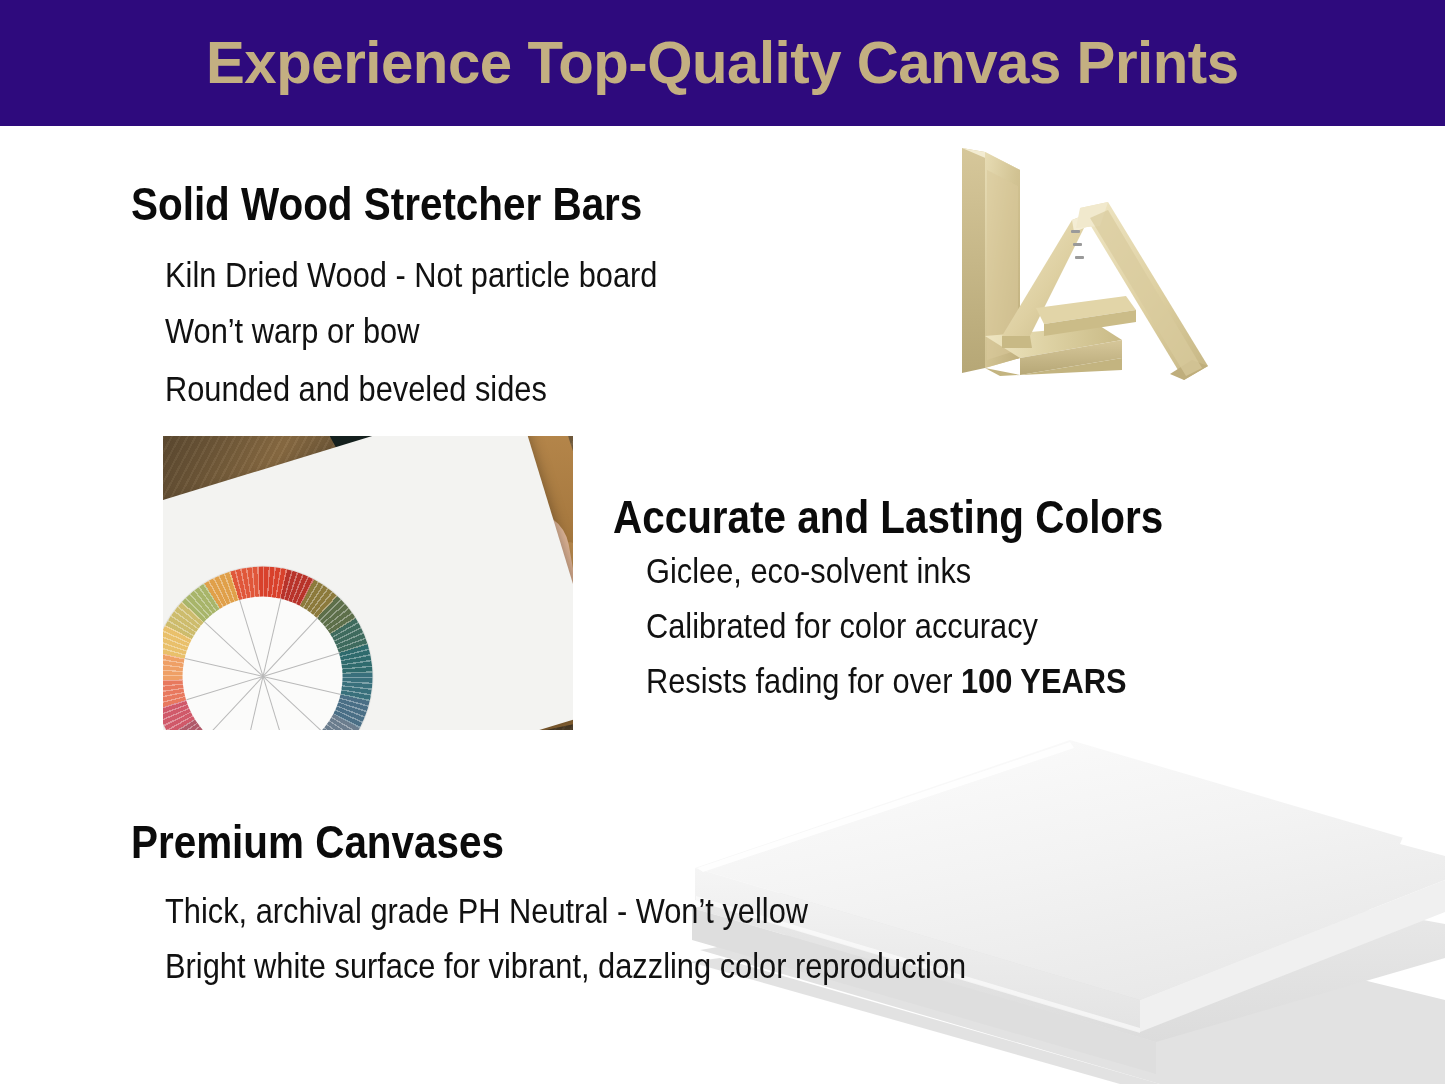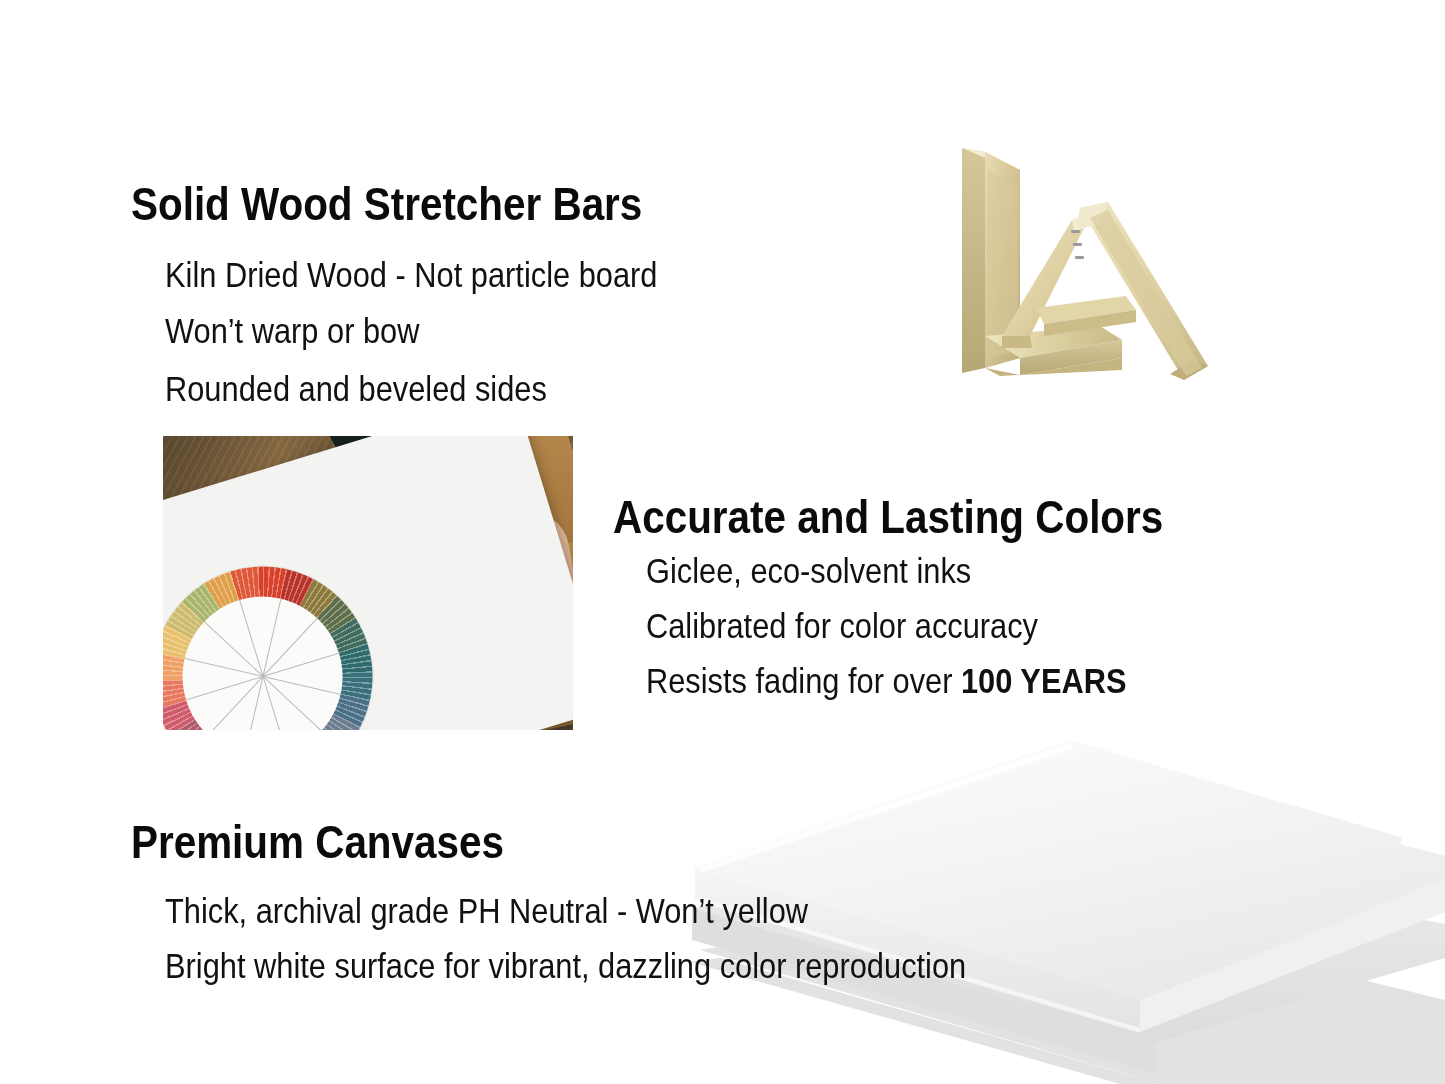--- a/index.html
+++ b/index.html
@@ -136,20 +136,23 @@
   }
 
   
   .canvas-stack{position:absolute;left:600px;top:700px;width:845px;height:384px;overflow:hidden;}
 </style>
 </head>
 <body>
 
 <div id="stage">
 
+  <div class="header-band">
+    <div class="header-title">Experience Top-Quality Canvas Prints</div>
+  </div>
 
   <div class="h2" style="left:131px;top:180px;">Solid Wood Stretcher Bars</div>
 
   <div class="body-line" style="left:165px;top:257px;">Kiln Dried Wood - Not particle board</div>
 
   <div class="body-line" style="left:165px;top:313px;">Won’t warp or bow</div>
 
   <div class="body-line" style="left:165px;top:371px;">Rounded and beveled sides</div>
 
   <div class="wood-art">

